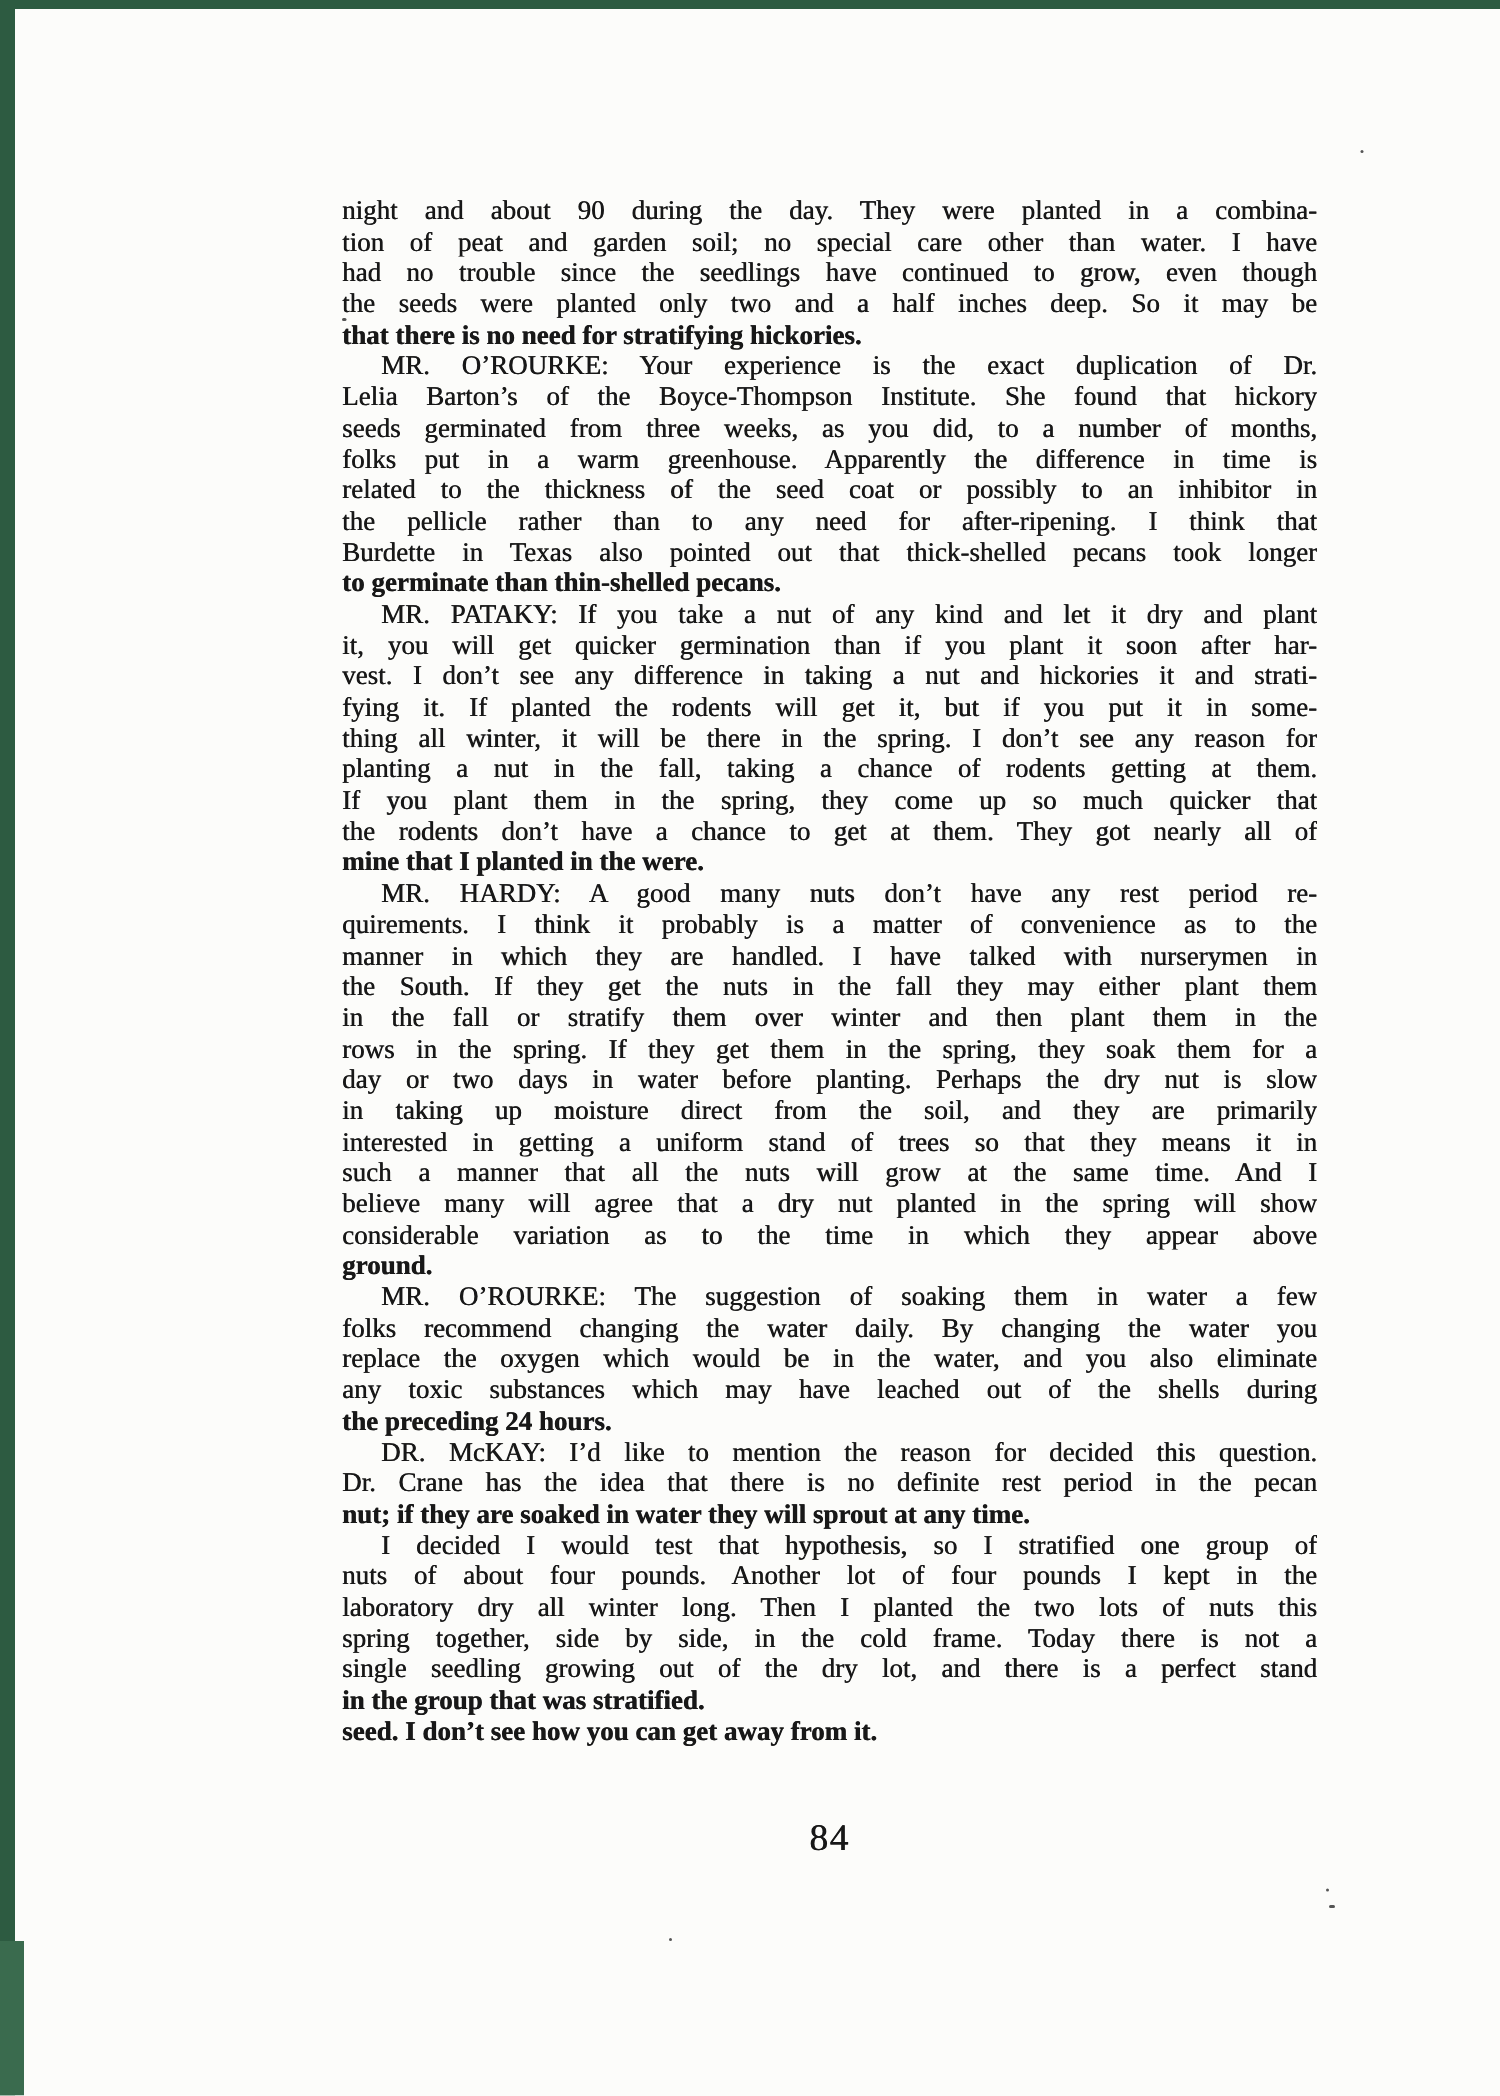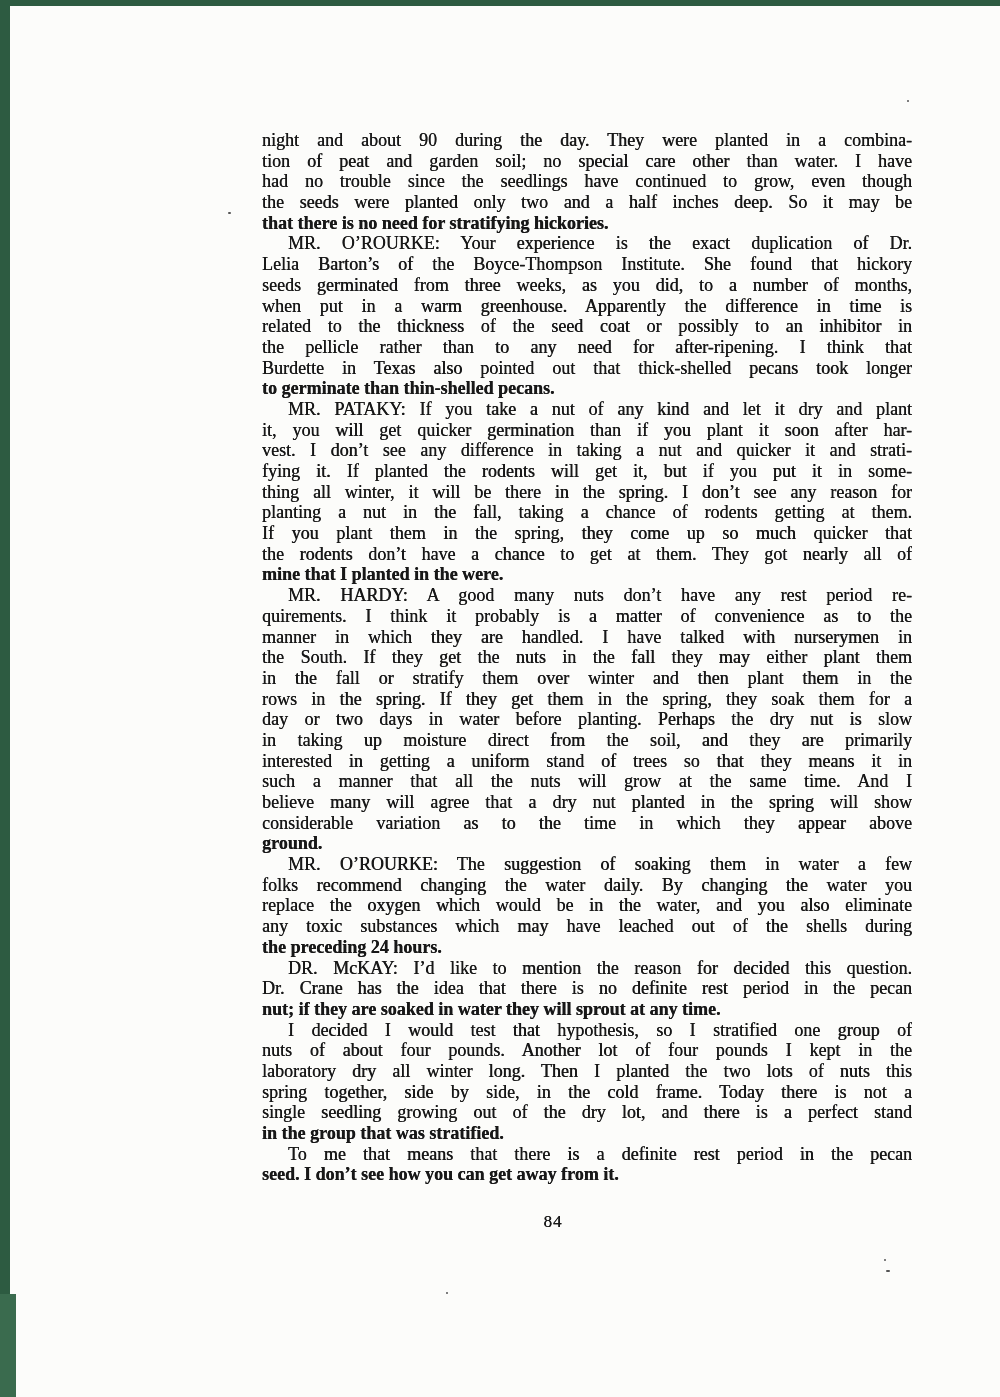--- a/index.html
+++ b/index.html
@@ -19,38 +19,37 @@
     width:1000px;height:1397px;
     background:var(--paper);
     overflow:hidden;
   }
   .edge-top{position:absolute;left:0;top:0;width:1000px;height:6px;background:var(--green);}
   .edge-left{position:absolute;left:0;top:0;width:10px;height:1397px;background:var(--green);}
   .edge-corner{position:absolute;left:0;top:1294px;width:16px;height:103px;background:var(--green2);}
   .text-block{
     position:absolute;left:228px;top:130px;width:650px;
     color:var(--ink);
-    margin-left:34px;
   }
   .para{margin:0;padding:0;}
   .line{
     height:20.7px;line-height:20.7px;
     font-size:18px;
     text-align:justify;
     text-align-last:justify;
     overflow:hidden;
     white-space:normal;
     text-shadow:0.35px 0 0 currentColor;
   }
   .line.last{text-align-last:left;font-weight:bold;}
   .line.first{text-indent:26px;}
   .page-number{
     position:absolute;left:228px;top:1212px;width:650px;
     text-align:center;
-    font-size:17px;color:var(--ink);
+    font-size:25px;color:var(--ink);
     letter-spacing:1px;
     text-shadow:0.35px 0 0 currentColor;
   }
   .speck{position:absolute;background:#555;border-radius:1px;}
 </style>
 </head>
 <body>
 
 <div class="page">
   <div class="edge-top"></div>
@@ -62,30 +61,30 @@
         <div class="line">night and about 90 during the day. They were planted in a combina-</div>
         <div class="line">tion of peat and garden soil; no special care other than water. I have</div>
         <div class="line">had no trouble since the seedlings have continued to grow, even though</div>
         <div class="line">the seeds were planted only two and a half inches deep. So it may be</div>
         <div class="line last">that there is no need for stratifying hickories.</div>
       </div>
       <div class="para">
         <div class="line first">MR. O’ROURKE: Your experience is the exact duplication of Dr.</div>
         <div class="line">Lelia Barton’s of the Boyce-Thompson Institute. She found that hickory</div>
         <div class="line">seeds germinated from three weeks, as you did, to a number of months,</div>
-        <div class="line">when put in a warm greenhouse. Apparently the difference in time is</div>
+        <div class="line">folks put in a warm greenhouse. Apparently the difference in time is</div>
         <div class="line">related to the thickness of the seed coat or possibly to an inhibitor in</div>
         <div class="line">the pellicle rather than to any need for after-ripening. I think that</div>
         <div class="line">Burdette in Texas also pointed out that thick-shelled pecans took longer</div>
         <div class="line last">to germinate than thin-shelled pecans.</div>
       </div>
       <div class="para">
         <div class="line first">MR. PATAKY: If you take a nut of any kind and let it dry and plant</div>
         <div class="line">it, you will get quicker germination than if you plant it soon after har-</div>
-        <div class="line">vest. I don’t see any difference in taking a nut and quicker it and strati-</div>
+        <div class="line">vest. I don’t see any difference in taking a nut and hickories it and strati-</div>
         <div class="line">fying it. If planted the rodents will get it, but if you put it in some-</div>
         <div class="line">thing all winter, it will be there in the spring. I don’t see any reason for</div>
         <div class="line">planting a nut in the fall, taking a chance of rodents getting at them.</div>
         <div class="line">If you plant them in the spring, they come up so much quicker that</div>
         <div class="line">the rodents don’t have a chance to get at them. They got nearly all of</div>
         <div class="line last">mine that I planted in the were.</div>
       </div>
       <div class="para">
         <div class="line first">MR. HARDY: A good many nuts don’t have any rest period re-</div>
         <div class="line">quirements. I think it probably is a matter of convenience as to the</div>
@@ -115,21 +114,20 @@
       </div>
       <div class="para">
         <div class="line first">I decided I would test that hypothesis, so I stratified one group of</div>
         <div class="line">nuts of about four pounds. Another lot of four pounds I kept in the</div>
         <div class="line">laboratory dry all winter long. Then I planted the two lots of nuts this</div>
         <div class="line">spring together, side by side, in the cold frame. Today there is not a</div>
         <div class="line">single seedling growing out of the dry lot, and there is a perfect stand</div>
         <div class="line last">in the group that was stratified.</div>
       </div>
       <div class="para">
-        <div class="line first">To me that means that there is a definite rest period in the pecan</div>
         <div class="line last">seed. I don’t see how you can get away from it.</div>
       </div>
     </div>
 
   <div class="page-number">84</div>
 
   <div class="speck" style="left:907px;top:100px;width:2px;height:2px;"></div>
   <div class="speck" style="left:228px;top:212px;width:3px;height:2px;"></div>
   <div class="speck" style="left:884px;top:1259px;width:2px;height:2px;"></div>
   <div class="speck" style="left:886px;top:1270px;width:4px;height:2px;"></div>

